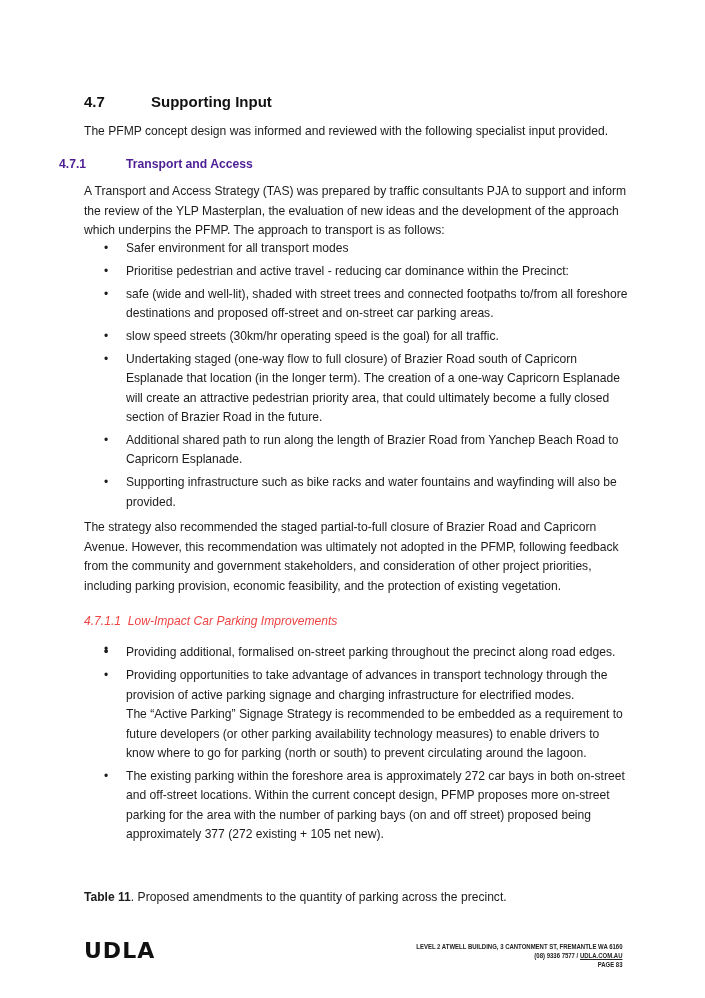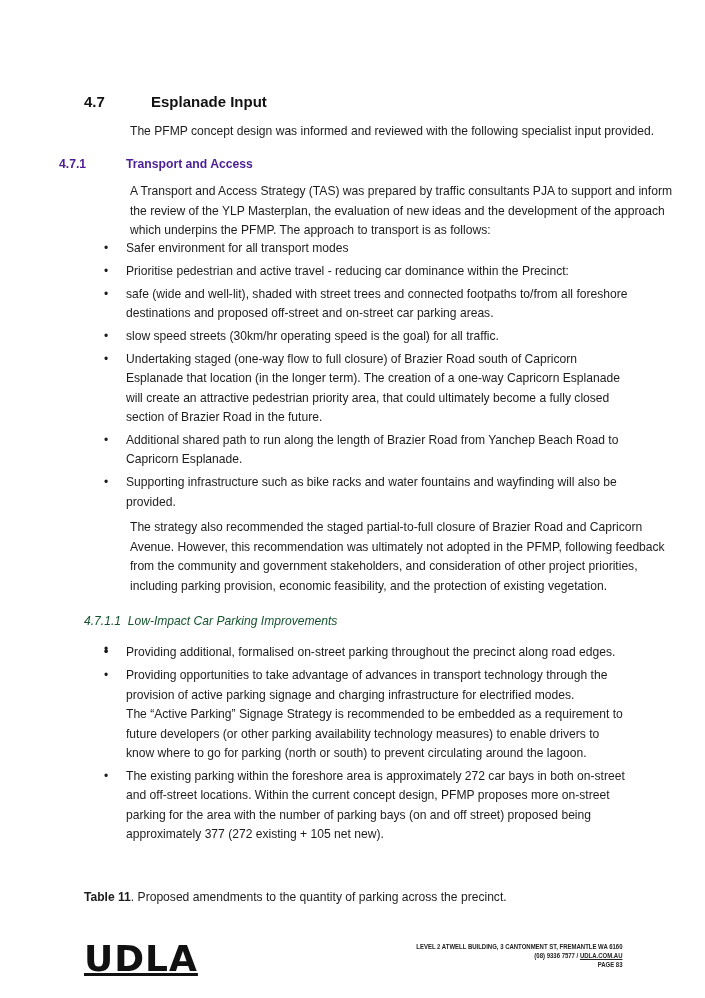--- a/index.html
+++ b/index.html
@@ -7,62 +7,61 @@
     width: 705px; height: 998px; position: relative; overflow: hidden;
     font-family: "Liberation Sans", sans-serif; color: #1a1a1a;
   }
   .h2 {
     position: absolute; left: 84px; top: 93px;
     font-size: 15px; font-weight: bold; color: #111;
   }
   .h2 .num { display: inline-block; width: 67px; }
   .p {
     position: absolute; left: 84px; width: 545px;
-    font-size: 12.1px; line-height: 19.5px; color: #1c1c1c; margin-left: 46px;
+    font-size: 12.1px; line-height: 19.5px; color: #1c1c1c;
   }
   .h3 {
     position: absolute; left: 59px; top: 157px;
     font-size: 12.2px; font-weight: bold; color: #4c1d95;
   }
   .h3 .num { display: inline-block; width: 67px; }
   ul.bl {
     position: absolute; left: 84px; width: 545px; margin: 0; padding: 0;
     list-style: none; font-size: 12.1px; line-height: 19.5px; color: #1c1c1c;
   }
   ul.bl li { position: relative; padding-left: 42px; margin-bottom: 3.3px; }
   ul.bl li .dot {
     position: absolute; left: 20px; top: 0; font-size: 12px;
   }
   .h4 {
     position: absolute; left: 84px; top: 614px;
-    font-size: 12.1px; font-style: italic; color: #14532d;
+    font-size: 12.1px; font-style: italic; color: #ef4444;
   }
   .caption {
     position: absolute; left: 84px; top: 890px;
     font-size: 12.1px; color: #1c1c1c;
   }
   .caption b { font-weight: bold; }
   .logo {
     position: absolute; left: 84px; top: 938px;
-    font-size: 36px; font-weight: bold; letter-spacing: 1px; color: #111;
+    font-size: 22px; font-weight: bold; letter-spacing: 1px; color: #111;
     font-family: "DejaVu Sans", sans-serif;
-    text-decoration: underline;
   }
   .footer {
     position: absolute; right: 83px; top: 942px; text-align: right;
     font-size: 7.3px; line-height: 9px; font-weight: bold; color: #222;
     font-family: "Liberation Sans", sans-serif; transform: scaleX(0.82); transform-origin: right top;
   }
   .footer a { color: #222; text-decoration: underline; }
 </style>
 </head>
 <body>
 
 <div class="h2">
-  <span class="num">4.7</span><span>Esplanade Input</span>
+  <span class="num">4.7</span><span>Supporting Input</span>
 </div>
 <div class="p" style="top:122px">The PFMP concept design was informed and reviewed with the following specialist input provided.</div>
 
 <div class="h3">
   <span class="num">4.7.1</span><span>Transport and Access</span>
 </div>
 <div class="p" style="top:182px">A Transport and Access Strategy (TAS) was prepared by traffic consultants PJA to support and inform the review of the YLP Masterplan, the evaluation of new ideas and the development of the approach which underpins the PFMP. The approach to transport is as follows:</div>
 
 <ul class="bl" style="top:239px">
   <li><span class="dot">•</span><span>Safer environment for all transport modes</span></li>

